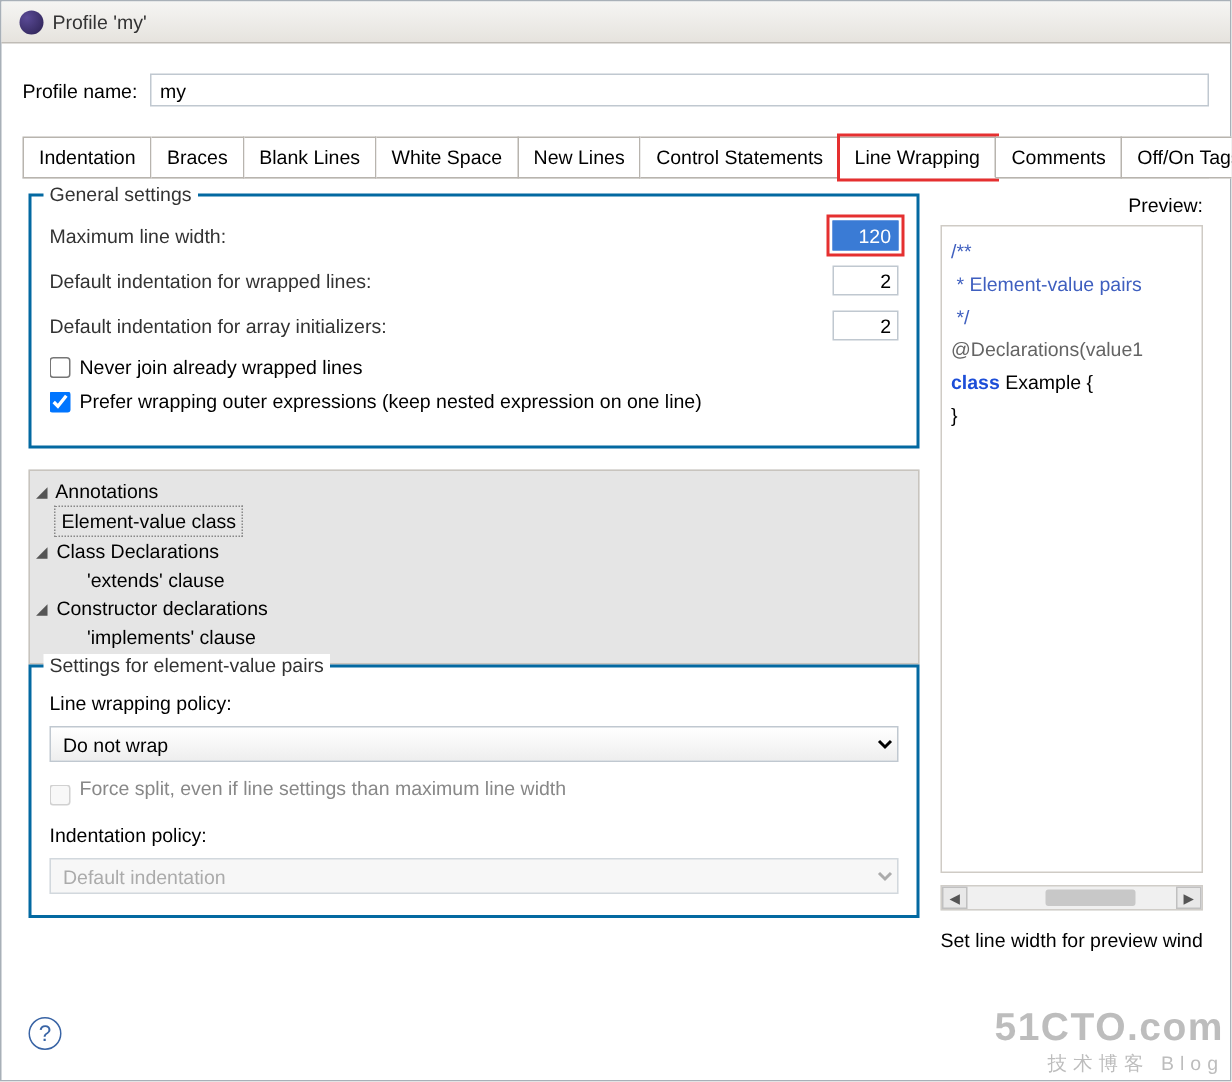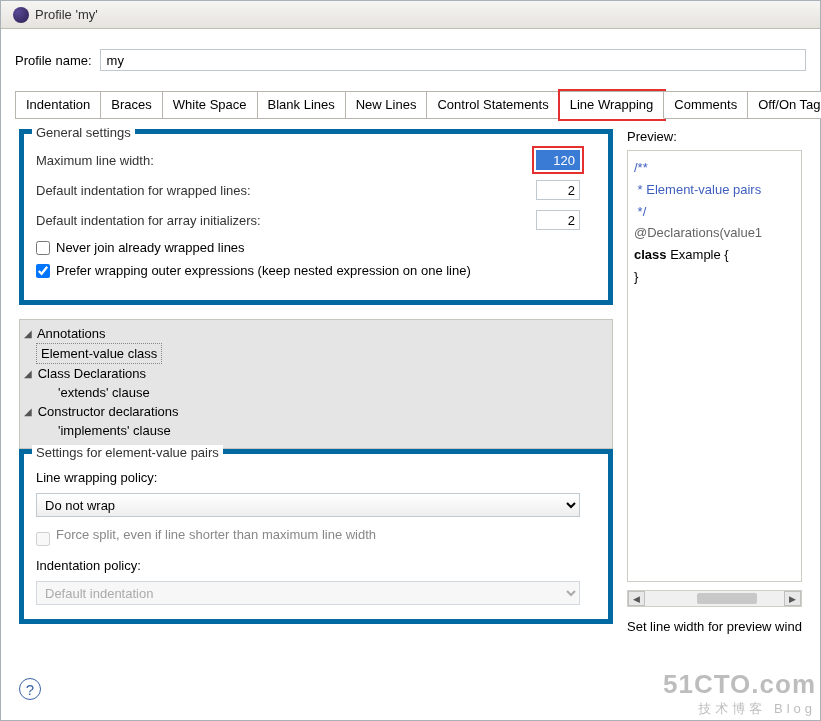--- a/index.html
+++ b/index.html
@@ -19,21 +19,21 @@
   .tabs { display: flex; align-items: flex-end; border-bottom: 1px solid #b8b4ae; position: relative; }
   .tab { padding: 5px 10px 6px 10px; border: 1px solid #b8b4ae; background: #fff; margin-right: 0px; margin-bottom: -1px; cursor: pointer; white-space: nowrap; font-size: 13px; }
   .tab:not(:first-child){ border-left: none; }
   .tab.selected { background: #fff; border-bottom: 1px solid #fff; }
   .tab.highlight-red { outline: 2px solid #e53030; outline-offset: 0; }
 
   .main-cols { display: flex; gap: 14px; padding: 10px 4px 10px 4px; }
   .left-col { width: 594px; }
   .right-col { flex: 1; min-width: 0; }
 
-  .group { border: 5px solid #0369a1; padding: 16px 28px 14px 12px; position: relative; margin-bottom: 14px; }
+  .group { border: 2px solid #0369a1; padding: 16px 12px 14px 12px; position: relative; margin-bottom: 14px; }
   .group-title { position: absolute; top: -9px; left: 8px; background: #fff; padding: 0 4px; font-size: 13px; color: #333; }
 
   .setting-row { display: flex; align-items: center; justify-content: space-between; margin-bottom: 10px; }
   .setting-row label { color: #333; }
   .num-input { width: 44px; height: 20px; border: 1px solid #c0c8d0; text-align: right; padding: 1px 4px; font-size: 13px; }
   .num-input.highlight-red { outline: 2px solid #e53030; outline-offset: 2px; background: #3a7bd5; color: #fff; border: 1px solid #3a7bd5; }
   .num-input.highlight-red::selection { background:#3a7bd5; color:#fff; }
 
   .check-row { display: flex; align-items: center; gap: 6px; margin-bottom: 8px; }
   .check-row input[type=checkbox] { width: 14px; height: 14px; }
@@ -47,33 +47,33 @@
 
   .settings-group label { display: block; margin-bottom: 8px; }
   select { width: 100%; height: 24px; border: 1px solid #c0c8d0; background: linear-gradient(#fff,#eee); font-size: 13px; padding: 2px 4px; }
   select:disabled { color: #888; background: #f4f4f4; }
   .disabled-text { color: #999; }
 
   .preview-area { border: 1px solid #cfcbc5; height: 432px; padding: 6px 4px 6px 6px; background: #fff; overflow: hidden; margin-bottom: 8px; }
   .preview-code { font-family: Consolas, monospace; font-size: 15px; white-space: pre; line-height: 1.45; }
   .tok-comm { color: #3f5fbf; }
   .tok-anno { color: #646464; }
-  .tok-kw { color: #000000; font-weight: bold; }
+  .tok-kw { color: #1d4ed8; font-weight: bold; }
   .tok-plain { color: #000; }
 
   .hscroll { height: 17px; background: #f0f0f0; border: 1px solid #d0cdc8; position: relative; display: flex; align-items: center; }
   .hscroll .arrow { width: 17px; height: 15px; background: #e8e8e8; border: 1px solid #c0c0c0; display: flex; align-items: center; justify-content: center; font-size: 9px; color: #555; }
   .hscroll .thumb { position: absolute; left: 40%; width: 60px; height: 11px; top: 2px; background: #c8c8c8; border-radius: 2px; }
 
   .help-icon { position: absolute; left: 18px; bottom: 20px; width: 22px; height: 22px; border: 1.5px solid #3964a5; border-radius: 50%; color: #3964a5; font-size: 15px; display: flex; align-items: center; justify-content: center; cursor: pointer; }
   
   .watermark { position: absolute; right: 4px; bottom: 2px; text-align: right; pointer-events: none; opacity: 0.55; }
   .watermark .big { font-family: Arial Black, Arial, sans-serif; font-size: 26px; font-weight: 900; letter-spacing: 1px; color: #888; text-shadow: 1px 1px 0 #fff; }
   .watermark .small { font-size: 13px; color: #888; letter-spacing: 4px; }
-  .preview-label { margin-bottom: 6px; }
+  .preview-label { margin-bottom: 6px; text-align: right; }
   .preview-hint { white-space: nowrap; overflow: hidden; }
 </style>
 </head>
 <body>
 
 <div class="window">
 
   <div class="titlebar">
     <span class="eclipse-icon"></span>
     <span class="titlebar-text">Profile 'my'</span>
@@ -82,22 +82,22 @@
   <div class="body-area">
 
     <div class="profile-row">
       <span>Profile name:</span>
       <input type="text" value="my" style="">
     </div>
 
     <div class="tabs">
       <div class="tab">Indentation</div>
       <div class="tab">Braces</div>
+      <div class="tab">Blank Lines</div>
       <div class="tab">White Space</div>
-      <div class="tab">Blank Lines</div>
       <div class="tab">New Lines</div>
       <div class="tab">Control Statements</div>
       <div class="tab selected highlight-red">Line Wrapping</div>
       <div class="tab">Comments</div>
       <div class="tab">Off/On Tags</div>
     </div>
 
     <div class="main-cols">
 
       <div class="left-col">
@@ -154,21 +154,21 @@
         <div class="group settings-group">
           <span class="group-title">Settings for element-value pairs</span>
 
           <label>Line wrapping policy:</label>
           <select>
             <option>Do not wrap</option>
           </select>
 
           <div class="check-row disabled" style="margin-top:10px;">
             <input type="checkbox" disabled="" style="">
-            <label class="disabled-text">Force split, even if line shorter than maximum line width</label>
+            <label class="disabled-text">Force split, even if line settings than maximum line width</label>
           </div>
 
           <label style="margin-top:6px;">Indentation policy:</label>
           <select disabled="">
             <option>Default indentation</option>
           </select>
         </div>
 
       </div>
 

